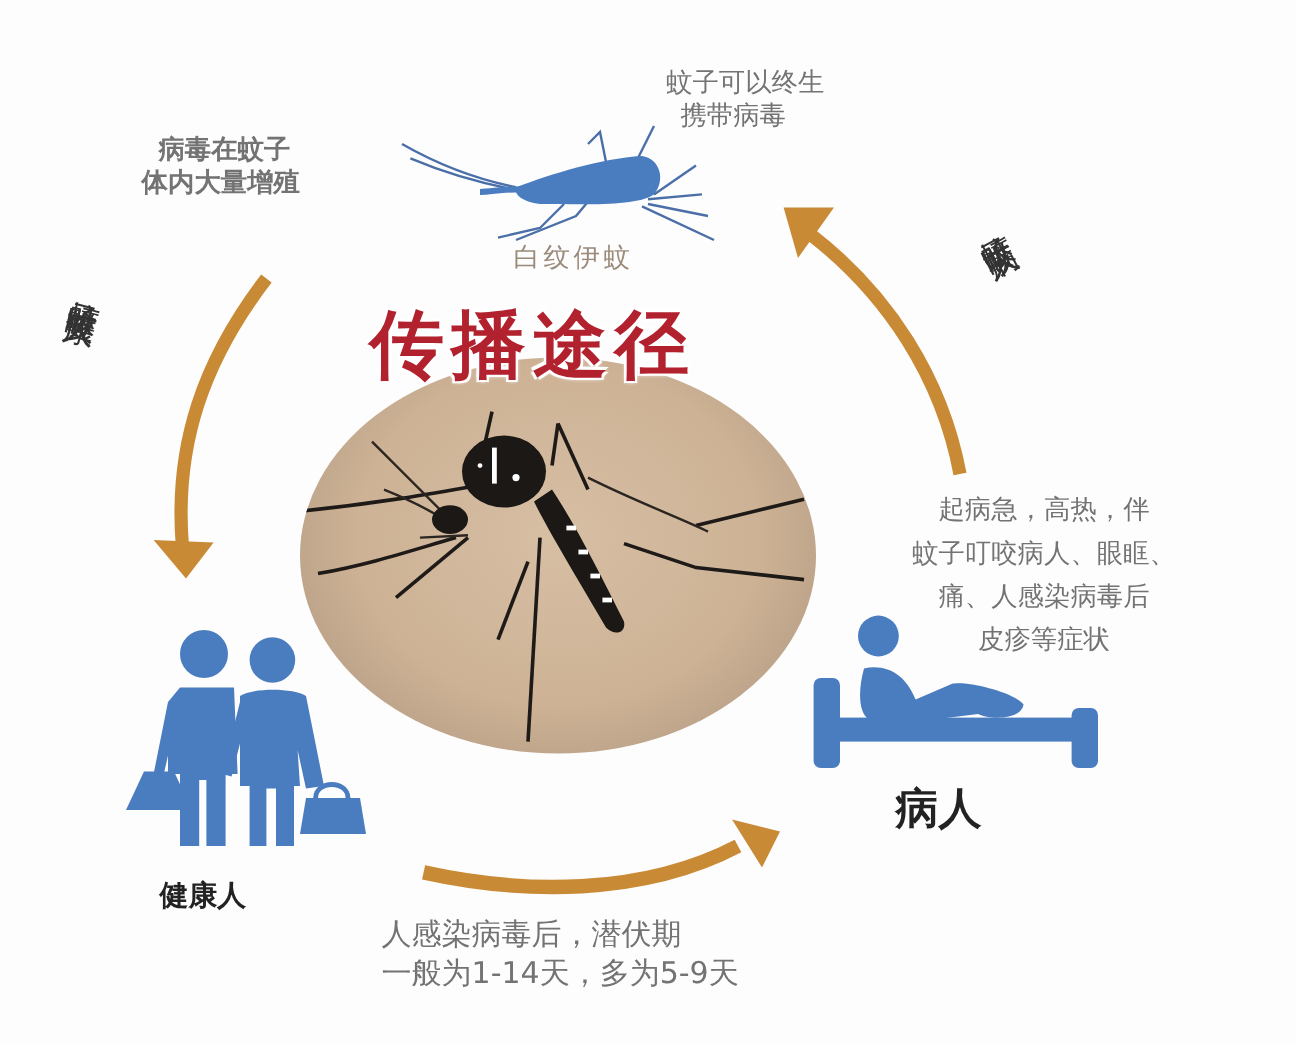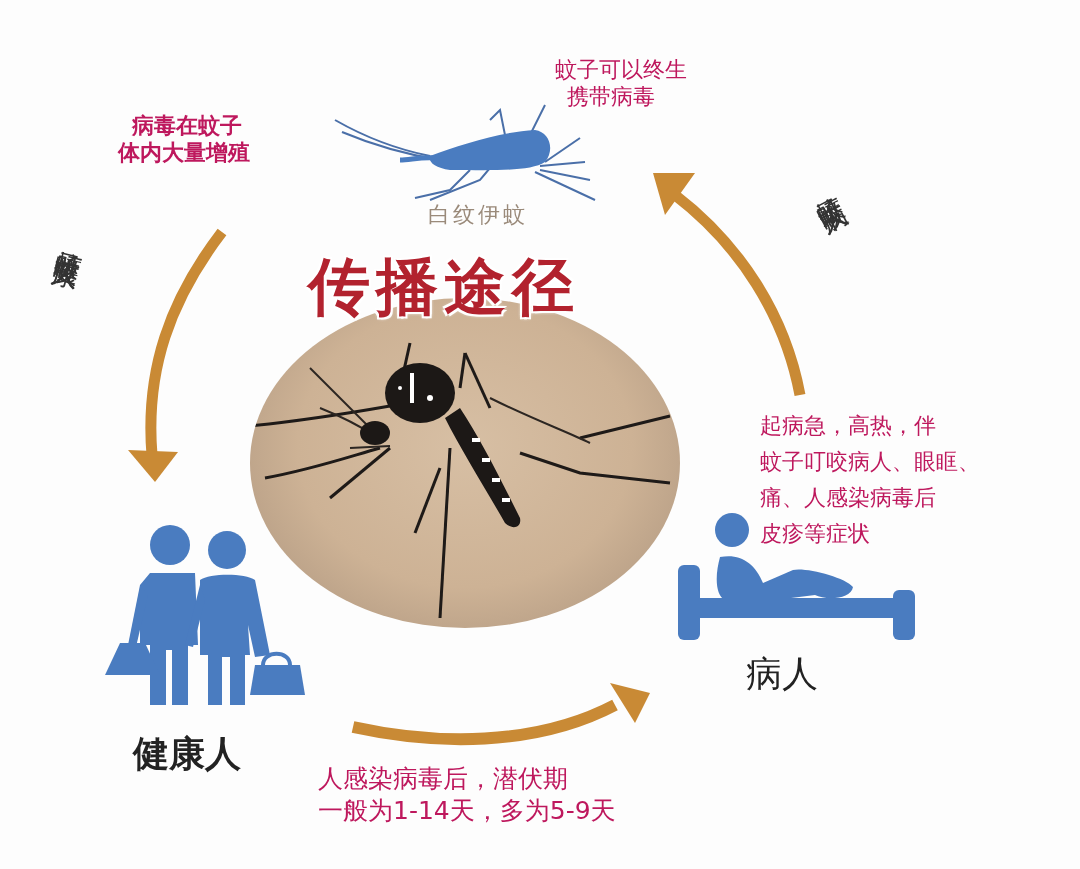--- a/index.html
+++ b/index.html
@@ -3,34 +3,34 @@
   <meta charset="utf-8">
   <style>
     html, body { margin: 0; padding: 0; }
     body {
       width: 1080px; height: 869px; position: relative; overflow: hidden;
       background: #fdfdfd;
       font-family: "DejaVu Sans", sans-serif;
       color: #3a3a3a;
     }
     .abs { position: absolute; }
-    .txt { font-size: 22px; line-height: 27px; color: #be185d; white-space: nowrap; }
+    .txt { font-size: 22px; line-height: 27px; color: #737373; white-space: nowrap; }
     .title {
       left: 308px; top: 245px; font-size: 62px; font-weight: bold; color: #b2222e;
       letter-spacing: 6px;
       text-shadow: 0 0 4px #fff, 0 0 4px #fff, 2px 2px 0 #fff, -2px -2px 0 #fff, 2px -2px 0 #fff, -2px 2px 0 #fff;
       z-index: 5; white-space: nowrap;
     }
     .circle {
       left: 250px; top: 298px; width: 430px; height: 330px; border-radius: 50%;
       background: radial-gradient(ellipse at 50% 45%, #d7bfa4 0%, #cdb295 55%, #b89f86 80%, #e8e4e0 92%, #fafafa 100%);
       overflow: hidden;
     }
     .vert { writing-mode: vertical-rl; font-size: 26px; color: #333; letter-spacing: 2px; }
-    .label-big { font-size: 36px; font-weight: bold; color: #222; }
+    .label-big { font-size: 24px; font-weight: bold; color: #222; }
   </style>
 </head>
 <body>
 
 <svg class="abs" style="left:330px;top:100px" width="300" height="120" viewBox="0 0 300 120">
   <g stroke="#4a6fa8" stroke-width="2" fill="none">
     <path d="M5 20 C40 40 70 50 100 56"></path>
     <path d="M12 32 C50 48 80 55 110 60"></path>
     <path d="M140 70 L120 90 L85 98"></path>
     <path d="M165 62 L150 80 L100 100"></path>
@@ -131,20 +131,20 @@
 
 <svg class="abs" style="left:675px;top:505px" width="245" height="135" viewBox="0 0 245 135">
   <g fill="#4a7cc0">
     <circle cx="57" cy="25" r="17"></circle>
     <path d="M45 52 C65 48 80 58 88 78 L118 65 C130 62 170 72 178 82 C176 95 150 95 140 90 L100 95 L50 95 C40 90 40 70 45 52 Z"></path>
     <rect x="3" y="60" width="22" height="75" rx="6"></rect>
     <rect x="218" y="85" width="22" height="50" rx="6"></rect>
     <rect x="20" y="93" width="205" height="20"></rect>
   </g>
 </svg>
-<div class="abs label-big" style="left:746px;top:650px;font-size:36px;font-weight:normal;text-align:right;">病人</div>
+<div class="abs label-big" style="left:746px;top:650px;font-size:36px;font-weight:bold;text-align:right;">病人</div>
 
-<div class="abs txt" style="left:760px;top:408px;font-size:22px;line-height:36px;">
+<div class="abs txt" style="left:760px;top:408px;font-size:22px;line-height:36px;text-align:center;">
   <div>起病急，高热，伴</div>
   <div>蚊子叮咬病人、眼眶、</div>
   <div>痛、人感染病毒后</div>
   <div>皮疹等症状</div>
 </div>
 
 </body></html>

